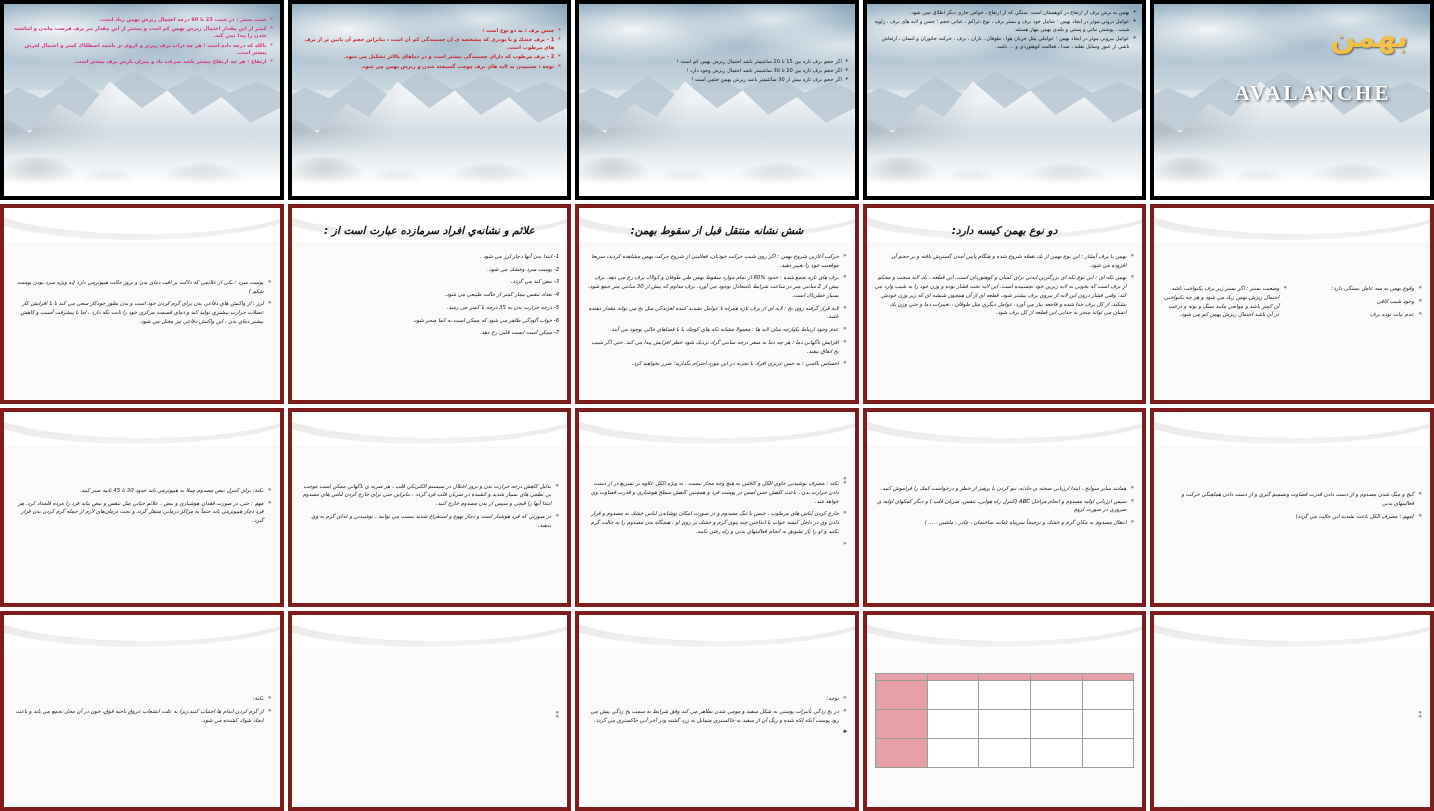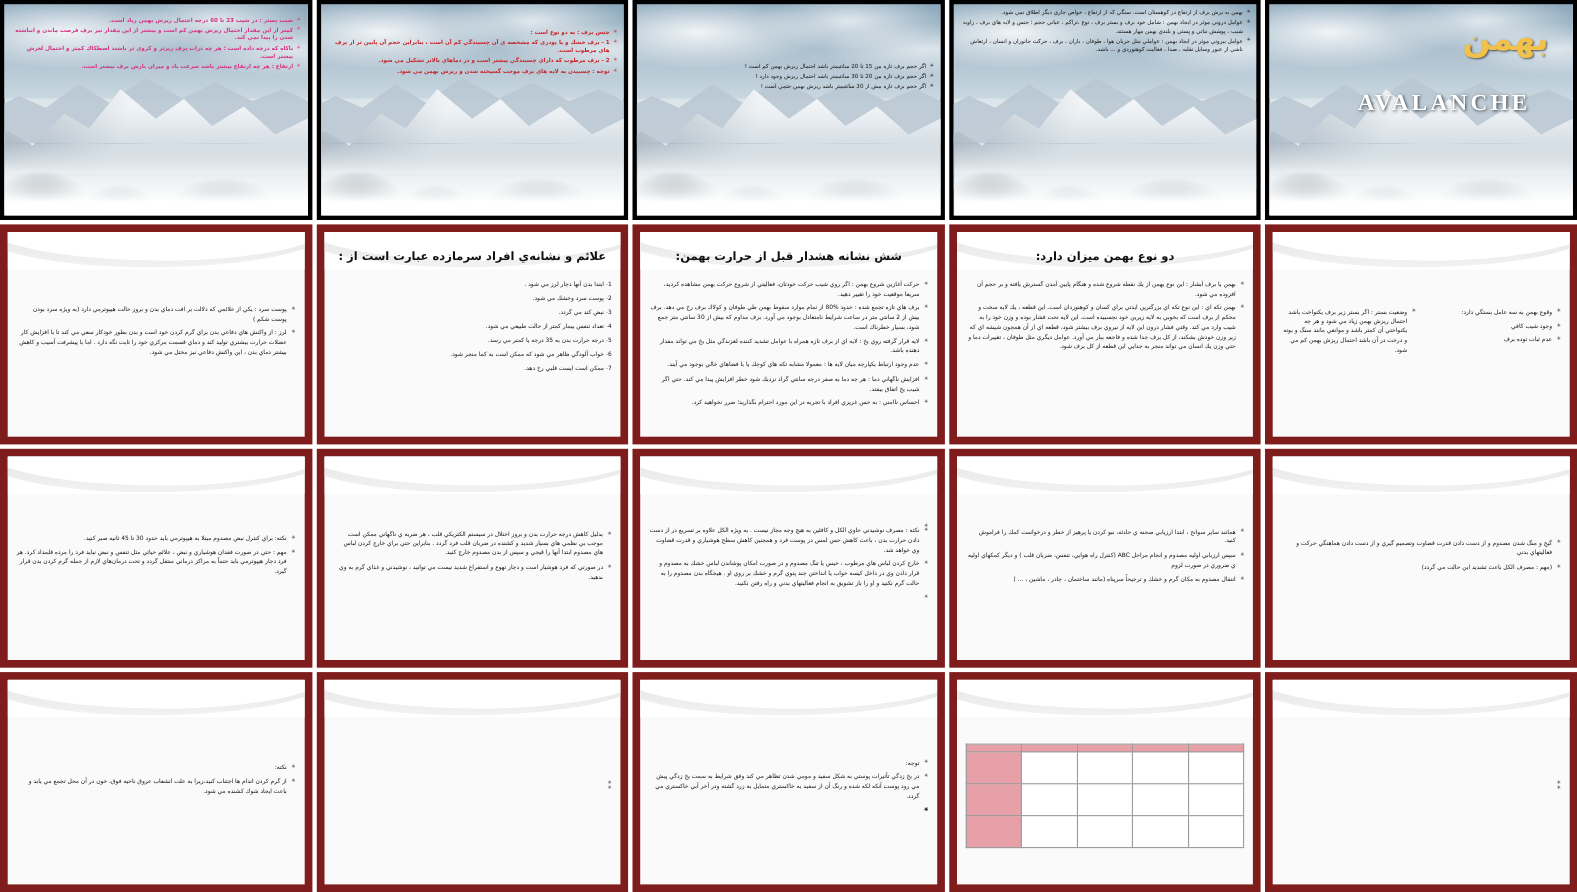--- a/index.html
+++ b/index.html
@@ -143,22 +143,23 @@
     font-size: 4.5px;
   }
   .ovl ul { margin: 0; padding: 0; }
   .ovl.dark li { color: #111; }
   .ovl.red li { color: #c8262b; font-weight: bold; }
   .ovl.pink li { color: #d63384; font-weight: bold; }
 
   
   .slide.text {
     background: #fafafa;
-    border: 7px solid #7f1d1d;
+    border: 4px solid #7f1d1d;
     padding: 0;
+    font-style: italic;
   }
   .swoosh {
     position: absolute;
     top: 0; left: 0; right: 0;
     height: 34px;
     background: #ffffff;
     overflow: hidden;
   }
   .swoosh:before {
     content: "";
@@ -376,32 +377,32 @@
             <li>وجود شيب كافي</li>
             <li>عدم ثبات توده برف</li>
           </ul>
         </div>
       </div>
     </div>
   </div>
 
   <div class="slide text">
     <div class="swoosh"></div>
-    <div class="slide-title">دو نوع بهمن ميزان دارد:</div>
+    <div class="slide-title">دو نوع بهمن كيسه دارد:</div>
     <div class="body">
       <ul>
         <li>بهمن يا برف آبشار : اين نوع بهمن از يك نقطه شروع شده و هنگام پايين آمدن گسترش يافته و بر حجم آن افزوده مي شود.</li>
         <li>بهمن تكه اي : اين نوع تكه اي بزرگترين ايدتي براي كسان و كوهنوردان است. اين قطعه ، يك لايه سخت و محكم از برف است كه بخوبي به لايه زيرين خود نچسبيده است. اين لايه تحت فشار بوده و وزن خود را به شيب وارد مي كند. وقتي فشار درون اين لايه از نيروي برف بيشتر شود، قطعه اي از آن همچون شيشه اي كه زير وزن خودش بشكند، از كل برف جدا شده و فاجعه ببار مي آورد. عوامل ديگري مثل طوفان ، تغييرات دما و حتي وزن يك انسان مي تواند منجر به جدايي اين قطعه از كل برف شود.</li>
       </ul>
     </div>
   </div>
 
   <div class="slide text">
     <div class="swoosh"></div>
-    <div class="slide-title">شش نشانه هشدار قبل از حرارت بهمن:</div>
+    <div class="slide-title">شش نشانه منتقل قبل از سقوط بهمن:</div>
     <div class="body">
       <ul>
         <li>حركت آغازين شروع بهمن : اگر روي شيب حركت خودتان، فعاليتي از شروع حركت بهمن مشاهده كرديد، سريعا موقعيت خود را تغيير دهيد.</li>
         <li>برف هاي تازه تجمع شده : حدود %80 از تمام موارد سقوط بهمن طي طوفان و كولاك برف رخ مي دهد. برف بيش از 2 سانتي متر در ساعت شرايط نامتعادل بوجود مي آورد. برف مداوم كه بيش از 30 سانتي متر جمع شود، بسيار خطرناك است.</li>
         <li>لايه قرار گرفته روي يخ : لايه اي از برف تازه همراه با عوامل تشديد كننده لغزندگي مثل يخ مي تواند مقدار دهنده باشد.</li>
         <li>عدم وجود ارتباط يكپارچه ميان لايه ها : معمولا مشابه تكه هاي كوچك يا با فضاهاي خالي بوجود مي آيند.</li>
         <li>افزايش ناگهاني دما : هر چه دما به صفر درجه سانتي گراد نزديك شود خطر افزايش پيدا مي كند. حتي اگر شيب يخ اتفاق بيفتد.</li>
         <li>احساس ناامني : به حس غريزي افراد با تجربه در اين مورد احترام بگذاريد؛ ضرر نخواهيد كرد.</li>
       </ul>
     </div>

